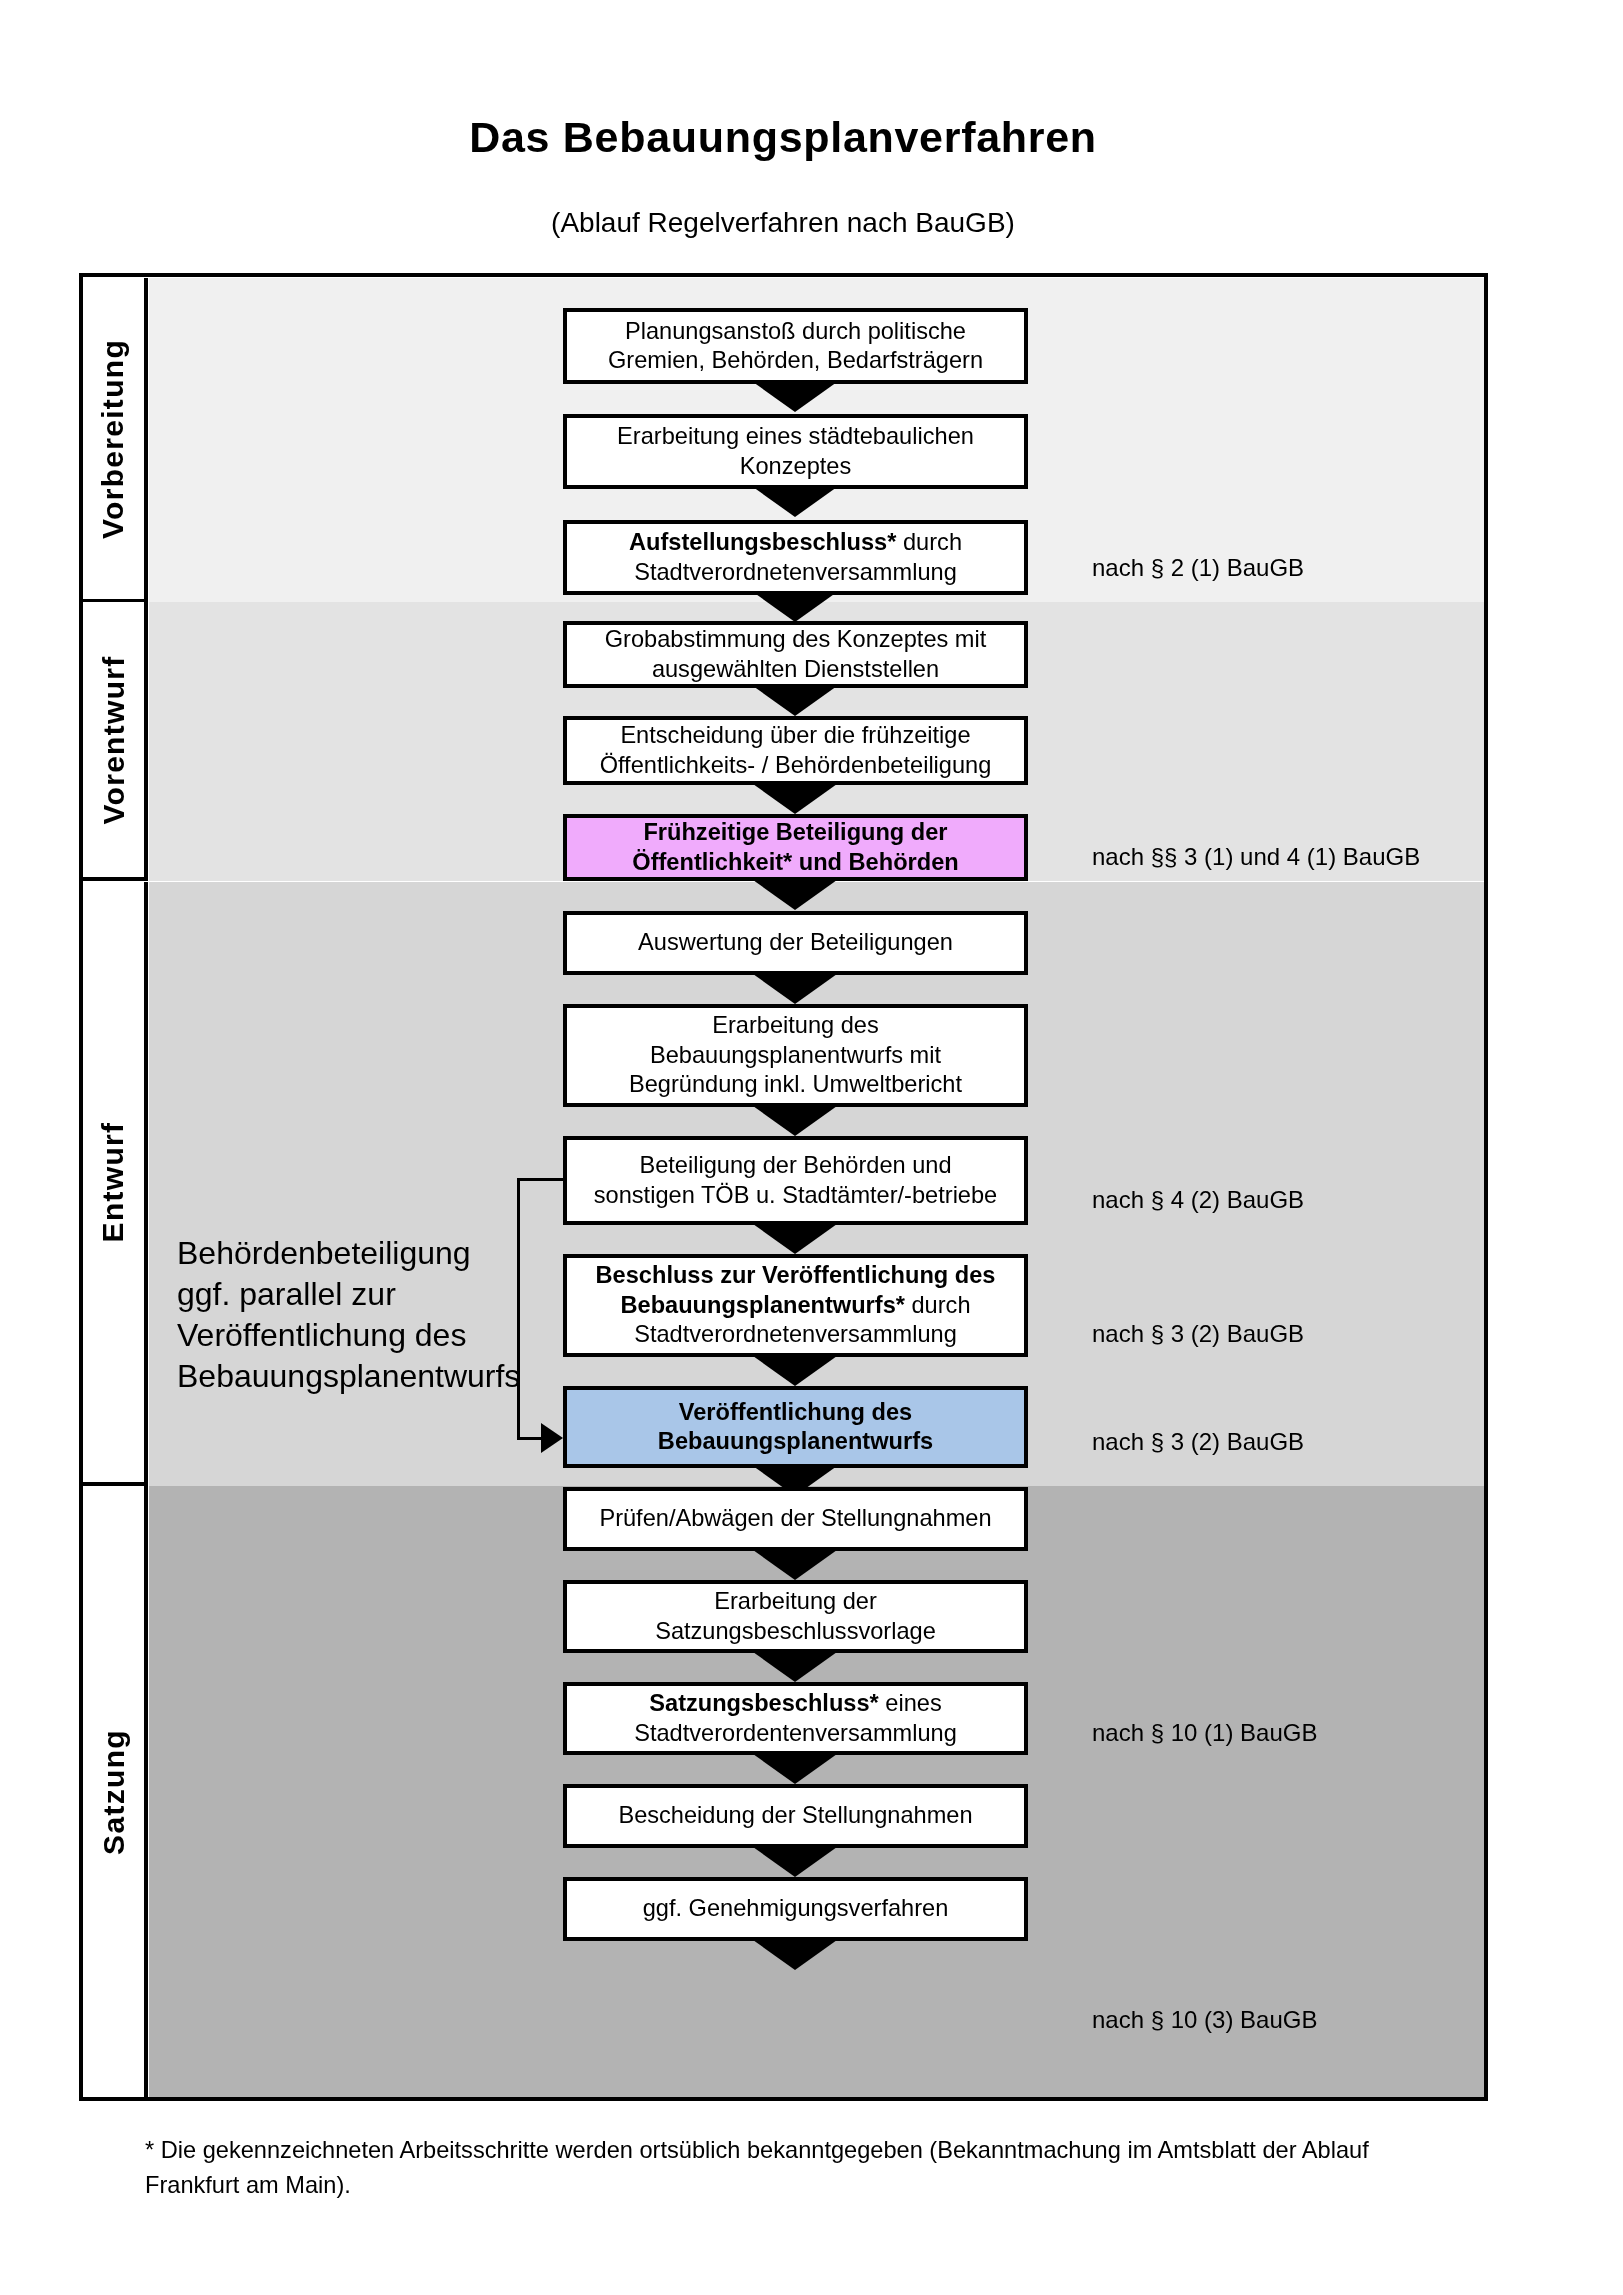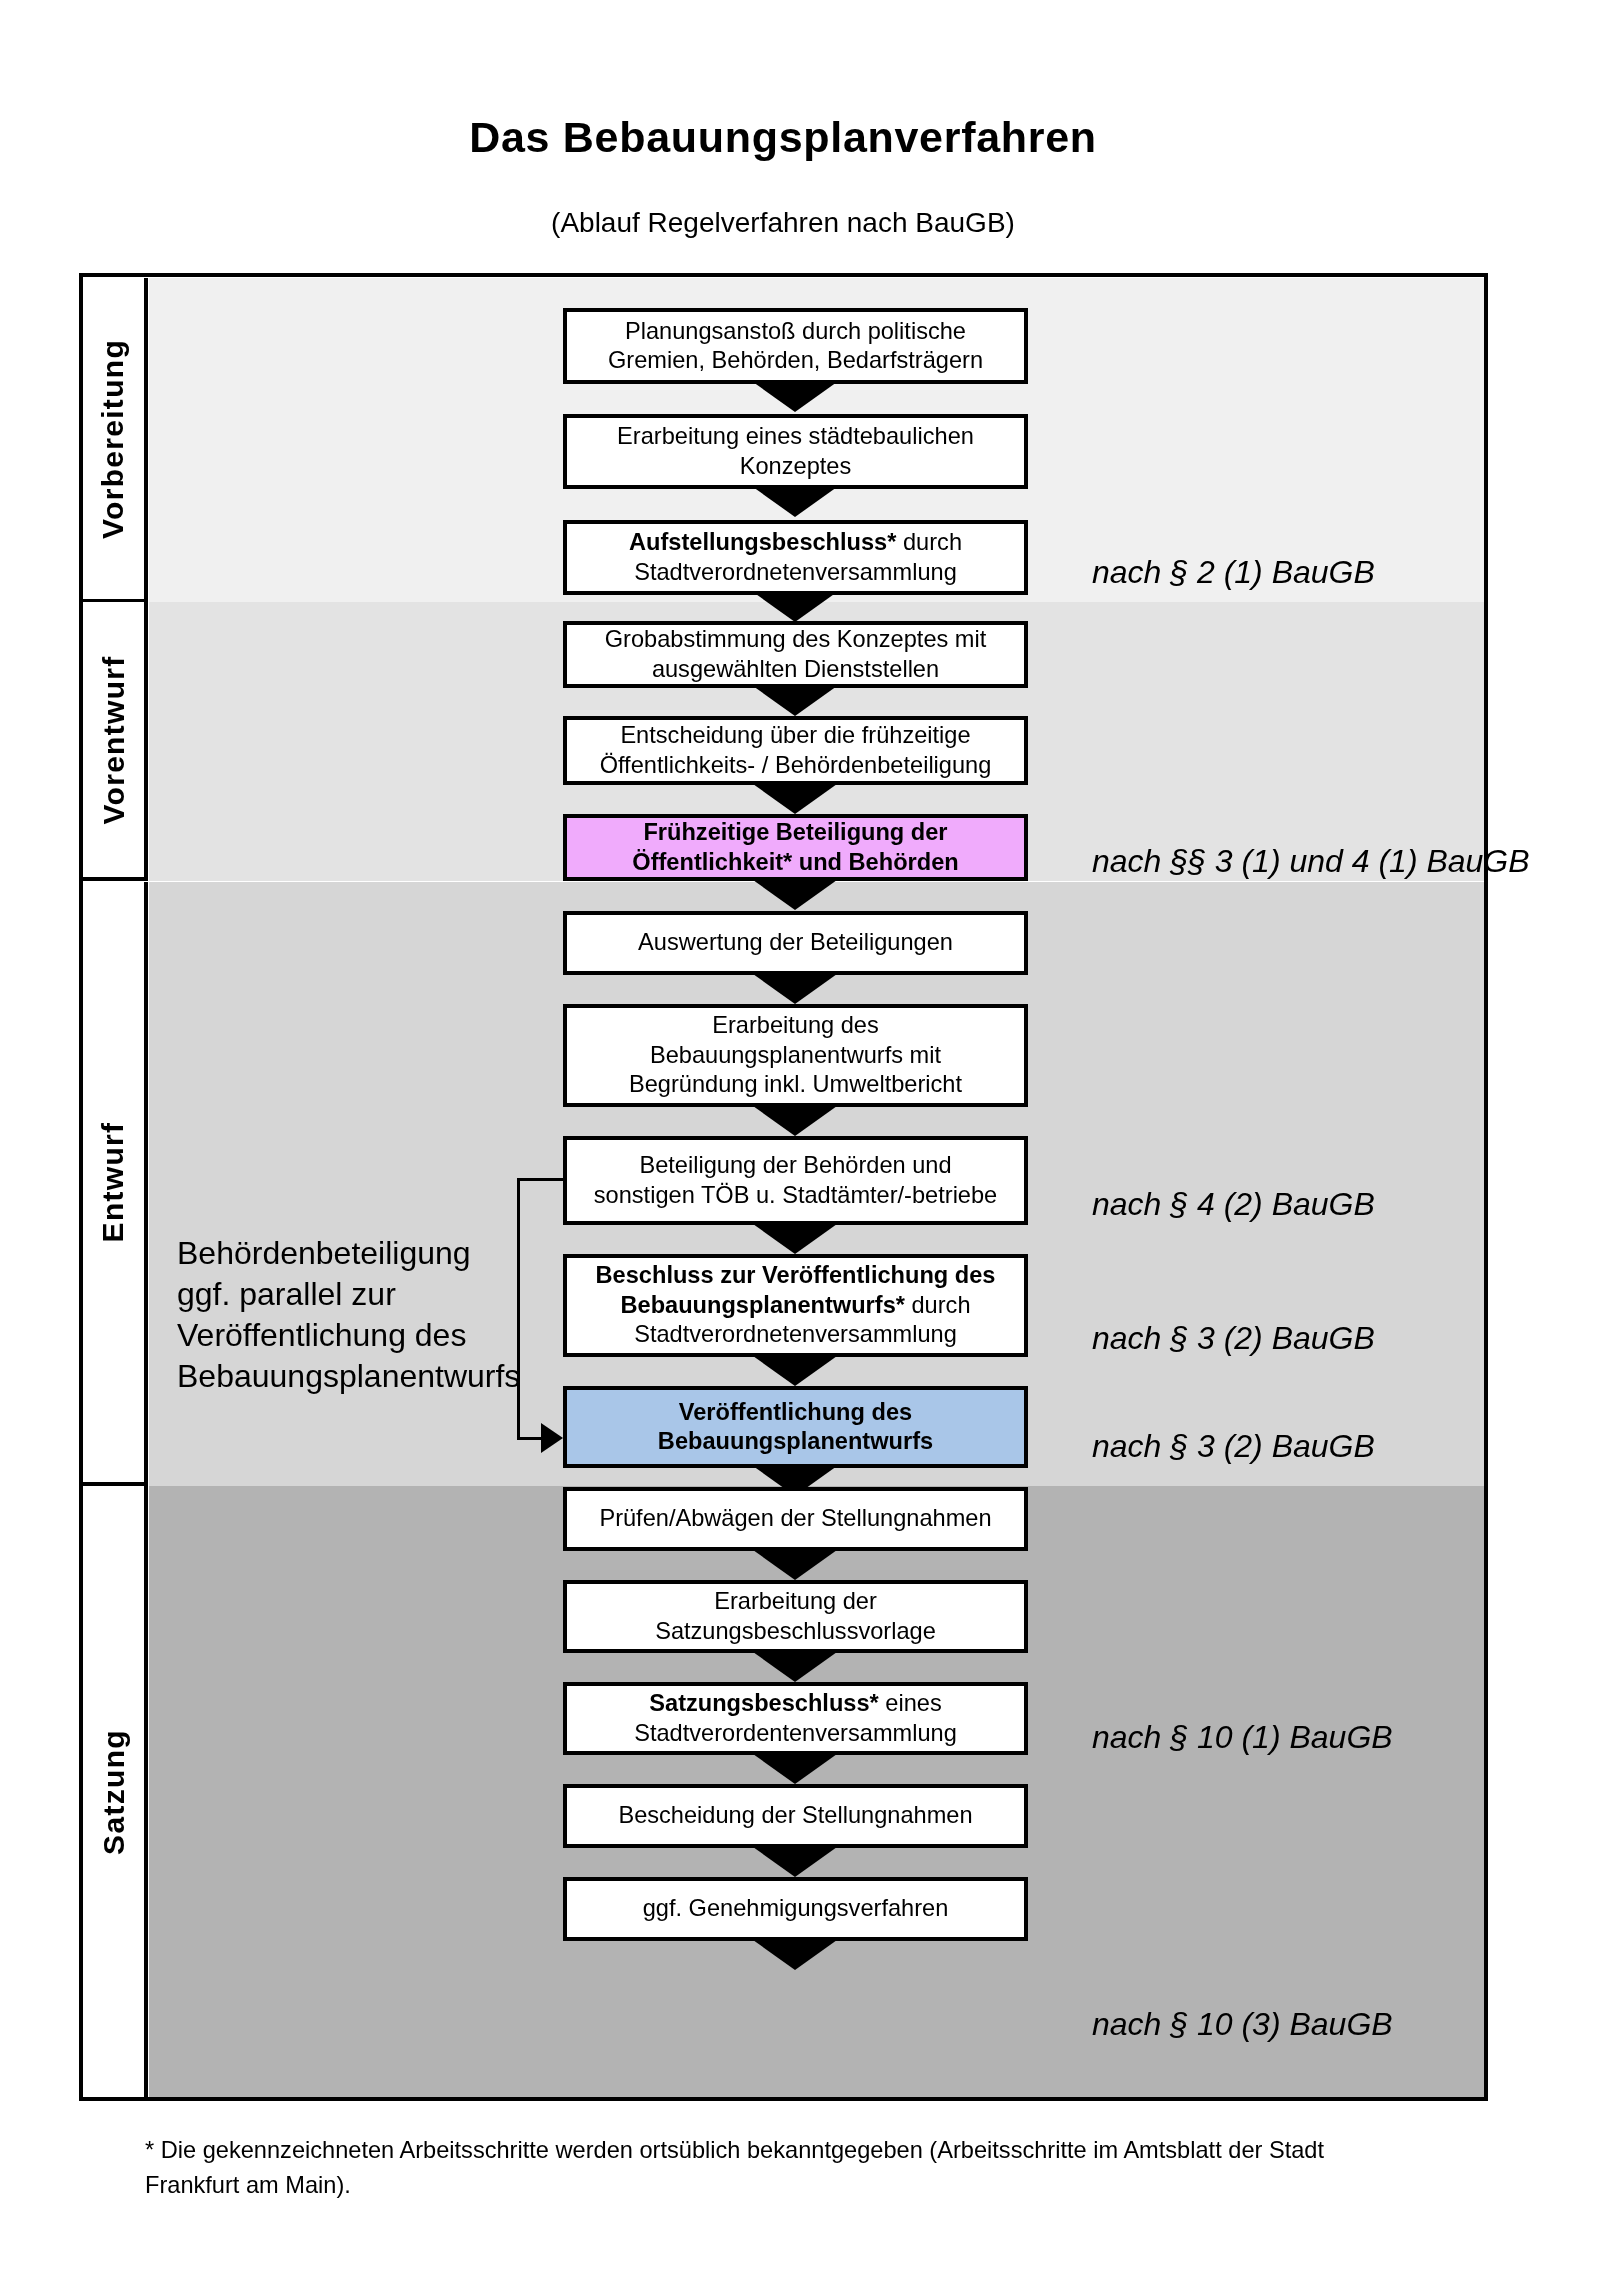--- a/index.html
+++ b/index.html
@@ -27,21 +27,21 @@
        border:4.6px solid #000;box-sizing:border-box;z-index:4;
        display:flex;align-items:center;justify-content:center;}
   .box .txt{margin:0;text-align:center;white-space:pre-line;
             font-size:23.6px;line-height:29.5px;}
   .bd{font-weight:bold;}
 
   .arr{position:absolute;left:753px;width:0;height:0;z-index:3;
        border-left:42px solid transparent;border-right:42px solid transparent;
        border-top:30px solid #000;}
 
-  .ref{position:absolute;left:1092px;font-size:32px;white-space:nowrap;z-index:5;font-style:italic;}
+  .ref{position:absolute;left:1092px;font-size:24px;white-space:nowrap;z-index:5;}
 
   .annotation{position:absolute;left:177px;top:1233px;width:314px;text-align:left;
               font-size:32px;line-height:41px;white-space:pre-line;z-index:5;}
 
   .ln{position:absolute;background:#000;z-index:3;}
   .brk-head{position:absolute;left:541px;top:1423px;width:0;height:0;z-index:3;
             border-top:15.7px solid transparent;border-bottom:15.7px solid transparent;
             border-left:22px solid #000;}
 
   .footnote{position:absolute;left:145px;top:2133px;width:1368px;
@@ -166,17 +166,17 @@
   </div>
 
   <div class="ref" style="top:554px">nach § 2 (1) BauGB</div>
   <div class="ref" style="top:843px">nach §§ 3 (1) und 4 (1) BauGB</div>
   <div class="ref" style="top:1186px">nach § 4 (2) BauGB</div>
   <div class="ref" style="top:1320px">nach § 3 (2) BauGB</div>
   <div class="ref" style="top:1428px">nach § 3 (2) BauGB</div>
   <div class="ref" style="top:1719px">nach § 10 (1) BauGB</div>
   <div class="ref" style="top:2006px">nach § 10 (3) BauGB</div>
 
-  <div class="footnote">* Die gekennzeichneten Arbeitsschritte werden ortsüblich bekanntgegeben (Arbeitsschritte im Amtsblatt  der Stadt
+  <div class="footnote">* Die gekennzeichneten Arbeitsschritte werden ortsüblich bekanntgegeben (Bekanntmachung im Amtsblatt  der Ablauf
 Frankfurt am Main).</div>
 
 </div>
 
 
 </body></html>

